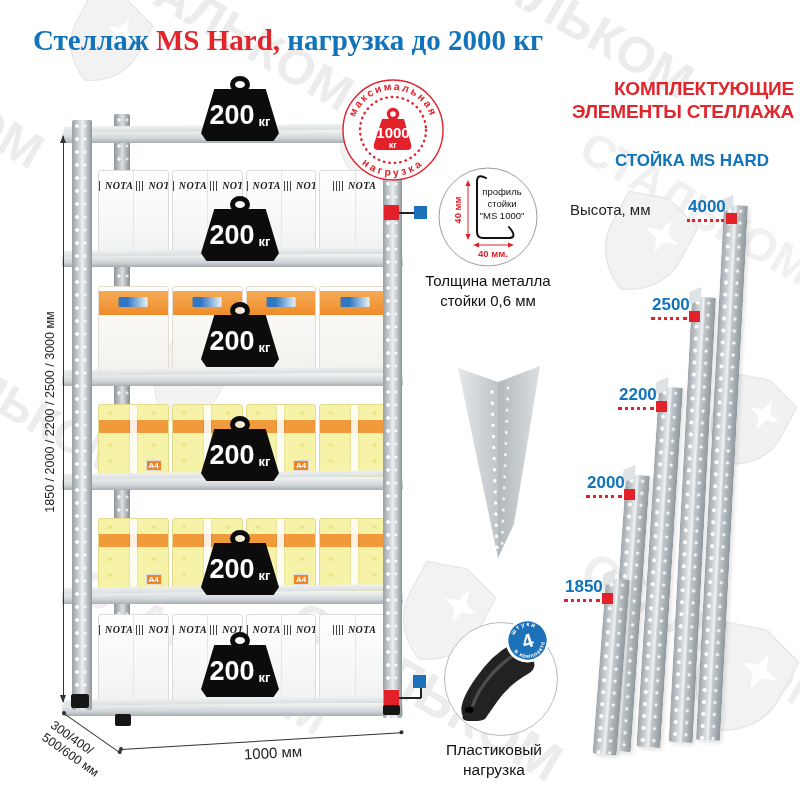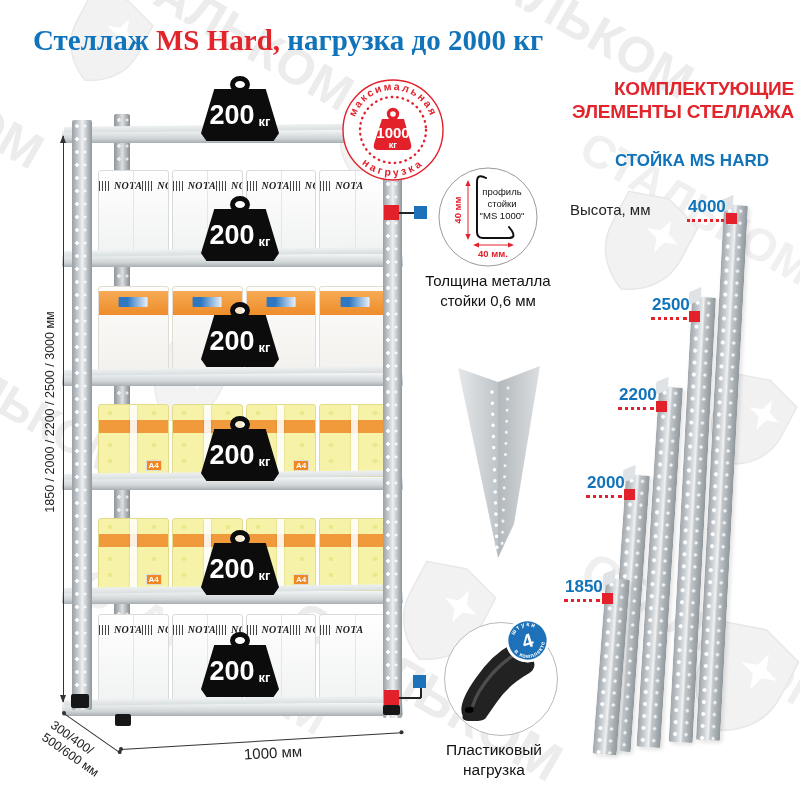--- a/index.html
+++ b/index.html
@@ -25,21 +25,21 @@
   .post-bl{left:56px;top:6px;width:16px;height:594px;z-index:1;filter:brightness(.93);}
   .post-fr{left:325px;top:18px;width:19px;height:592px;z-index:6;}
   .shelf{position:absolute;left:4px;width:341px;height:13px;z-index:5;border-radius:2px;
      background:linear-gradient(#f4f6f6,#cfd4d6 65%,#a7aeb2);}
   .shelf::before{content:"";position:absolute;top:-5px;left:2px;right:2px;height:6px;
      background:linear-gradient(#eef1f1,#d9dee0);transform:rotate(-.6deg);border-radius:2px;}
   .row{position:absolute;left:40px;width:292px;display:flex;gap:3px;z-index:4;}
   .box-w{flex:1;position:relative;background:linear-gradient(#fff,#f1f2f2);
      border:1px solid #d8dadb;border-radius:3px;overflow:hidden;}
   .box-w::after{content:"";position:absolute;top:0;bottom:0;left:50%;width:1px;background:#e4e6e7;}
-  .faces{display:flex;justify-content:flex-start;margin-top:9px;}
+  .faces{display:flex;justify-content:center;margin-top:9px;}
   .face{display:flex;align-items:center;gap:3px;}
   .barcode{width:12px;height:10px;background:repeating-linear-gradient(90deg,#444 0 1px,rgba(0,0,0,0) 1px 3px);}
   .brand{font-size:10px;font-weight:bold;font-style:italic;color:#1c1c1c;
      font-family:"Liberation Serif",serif;letter-spacing:.4px;}
   .box-o{flex:1;position:relative;background:linear-gradient(#fdfdfc,#f3f1ed);
      border:1px solid #e3dcd2;border-radius:3px;overflow:hidden;}
   .box-o::before{content:"";position:absolute;top:4px;left:0;right:0;height:24px;
      background:linear-gradient(#f6ab55,#ee8c2a);}
   .o-label{position:absolute;top:10px;left:50%;transform:translateX(-50%);
      width:42%;height:10px;background:linear-gradient(90deg,#2f77c0 30%,#e8f1f9);border-radius:1px;}

